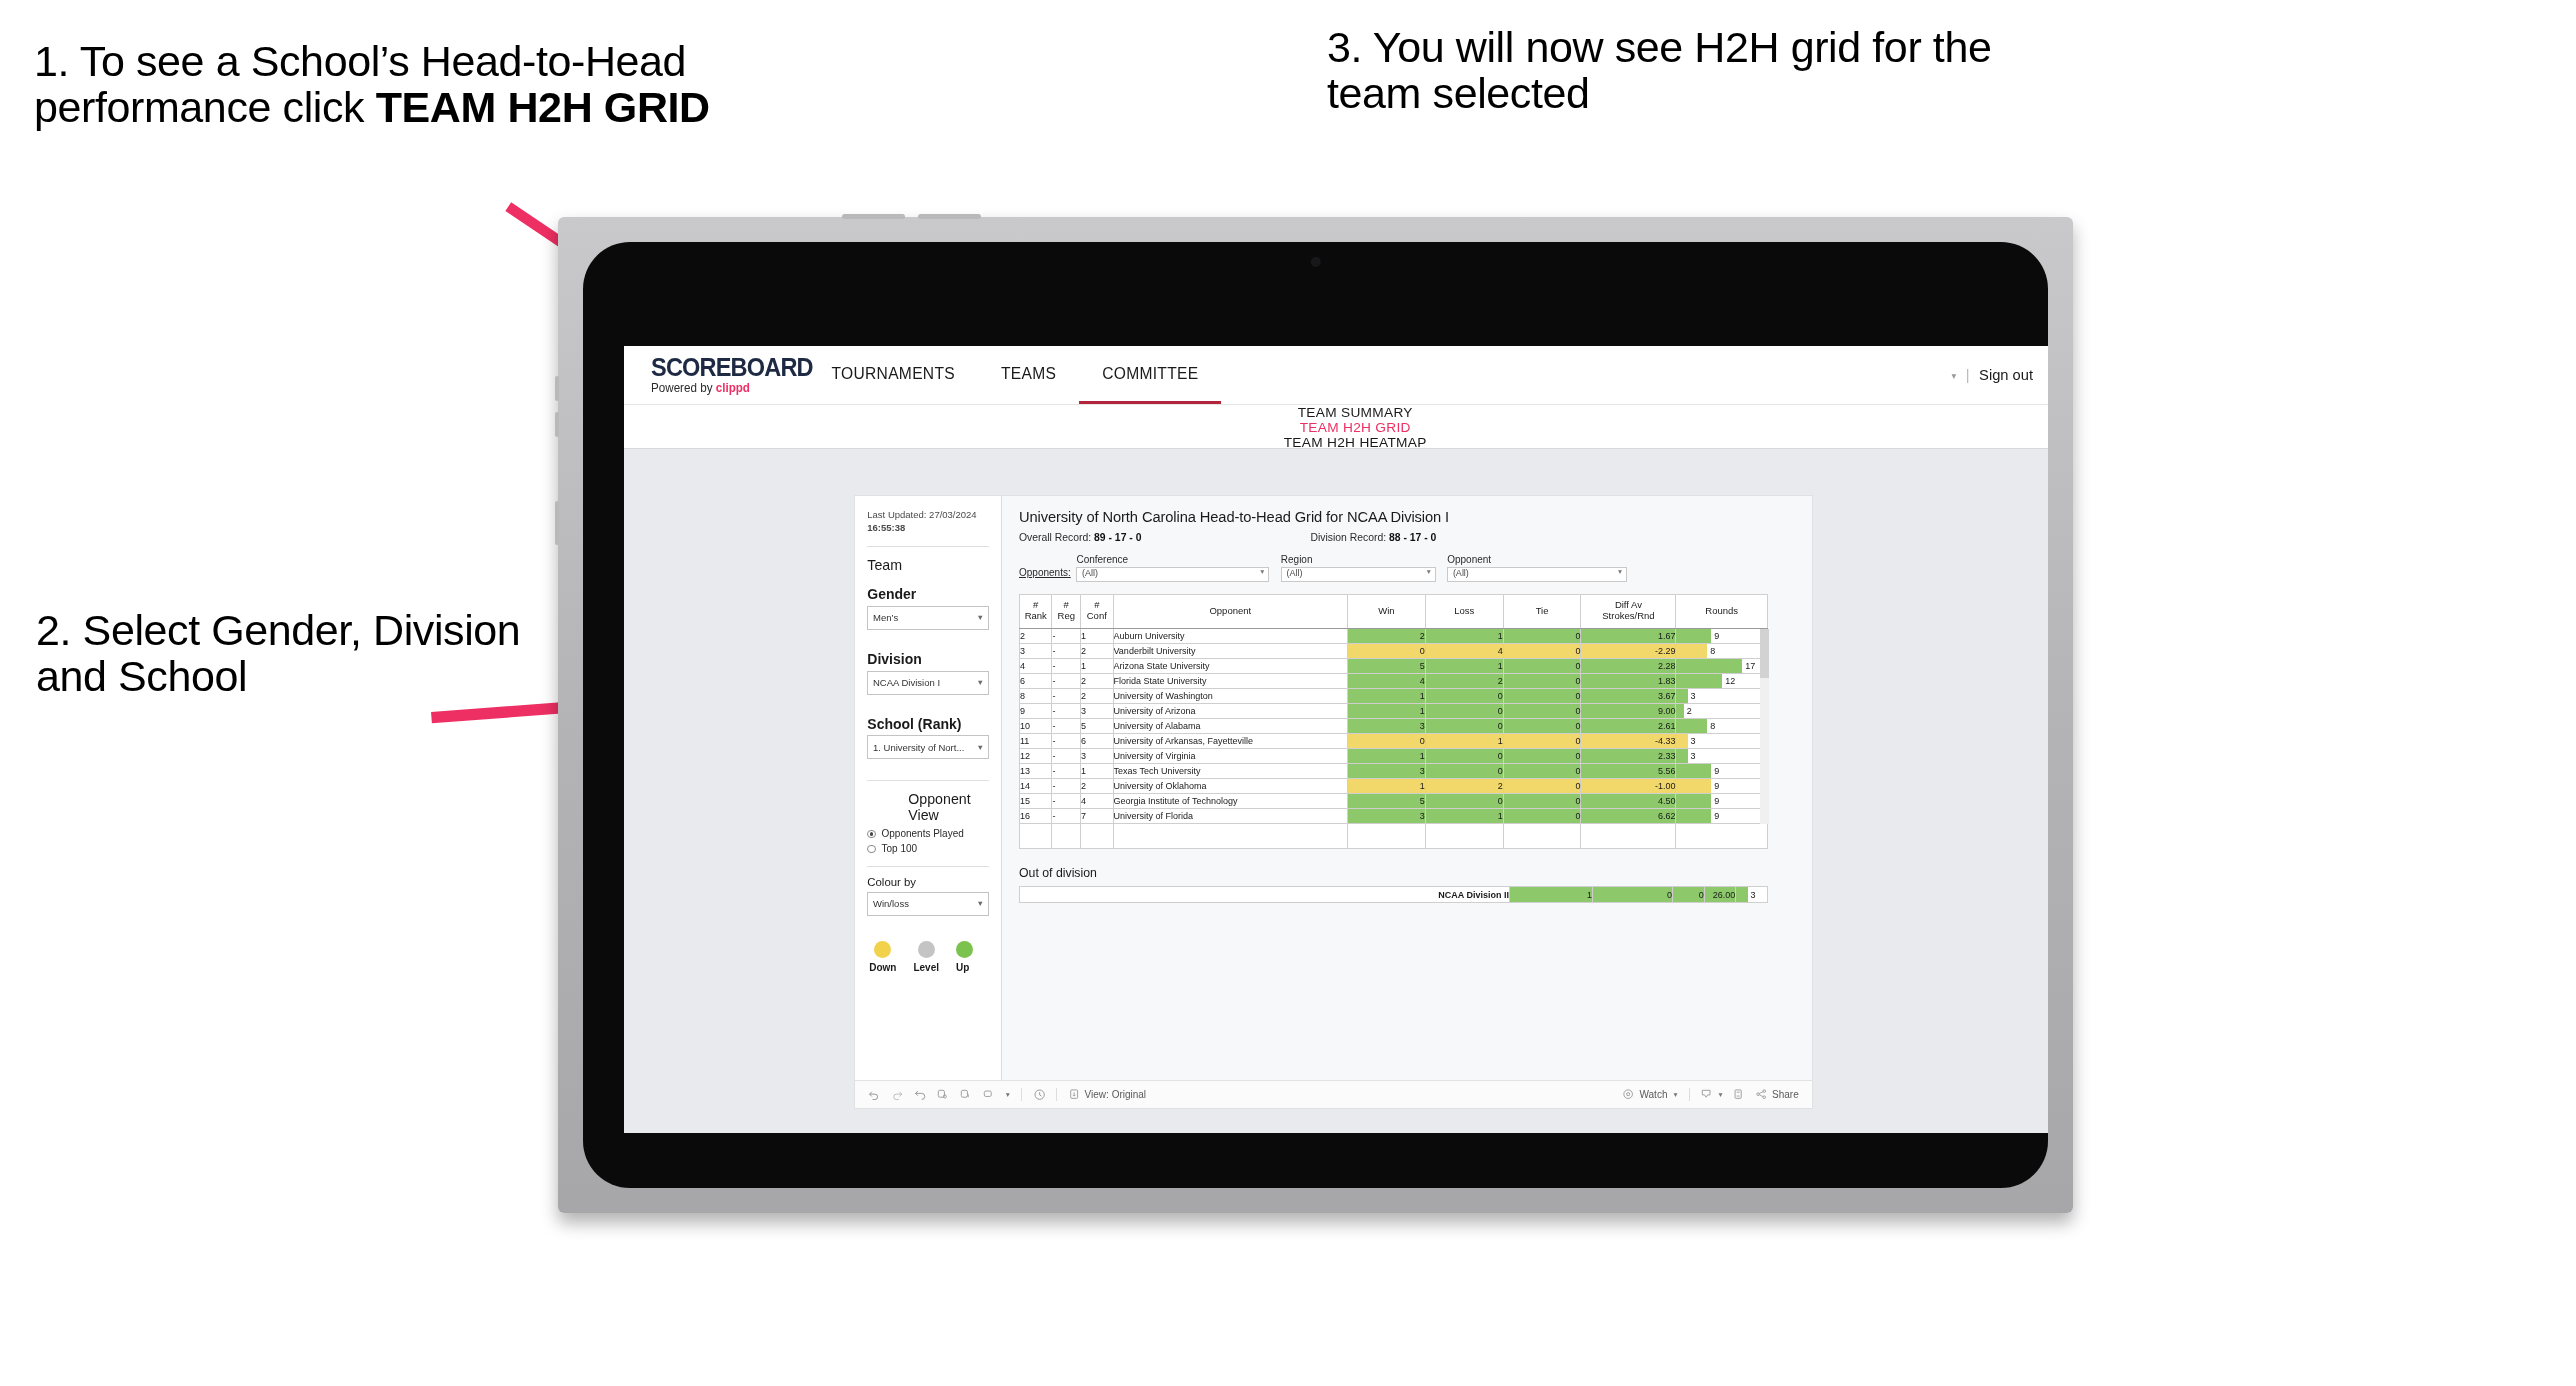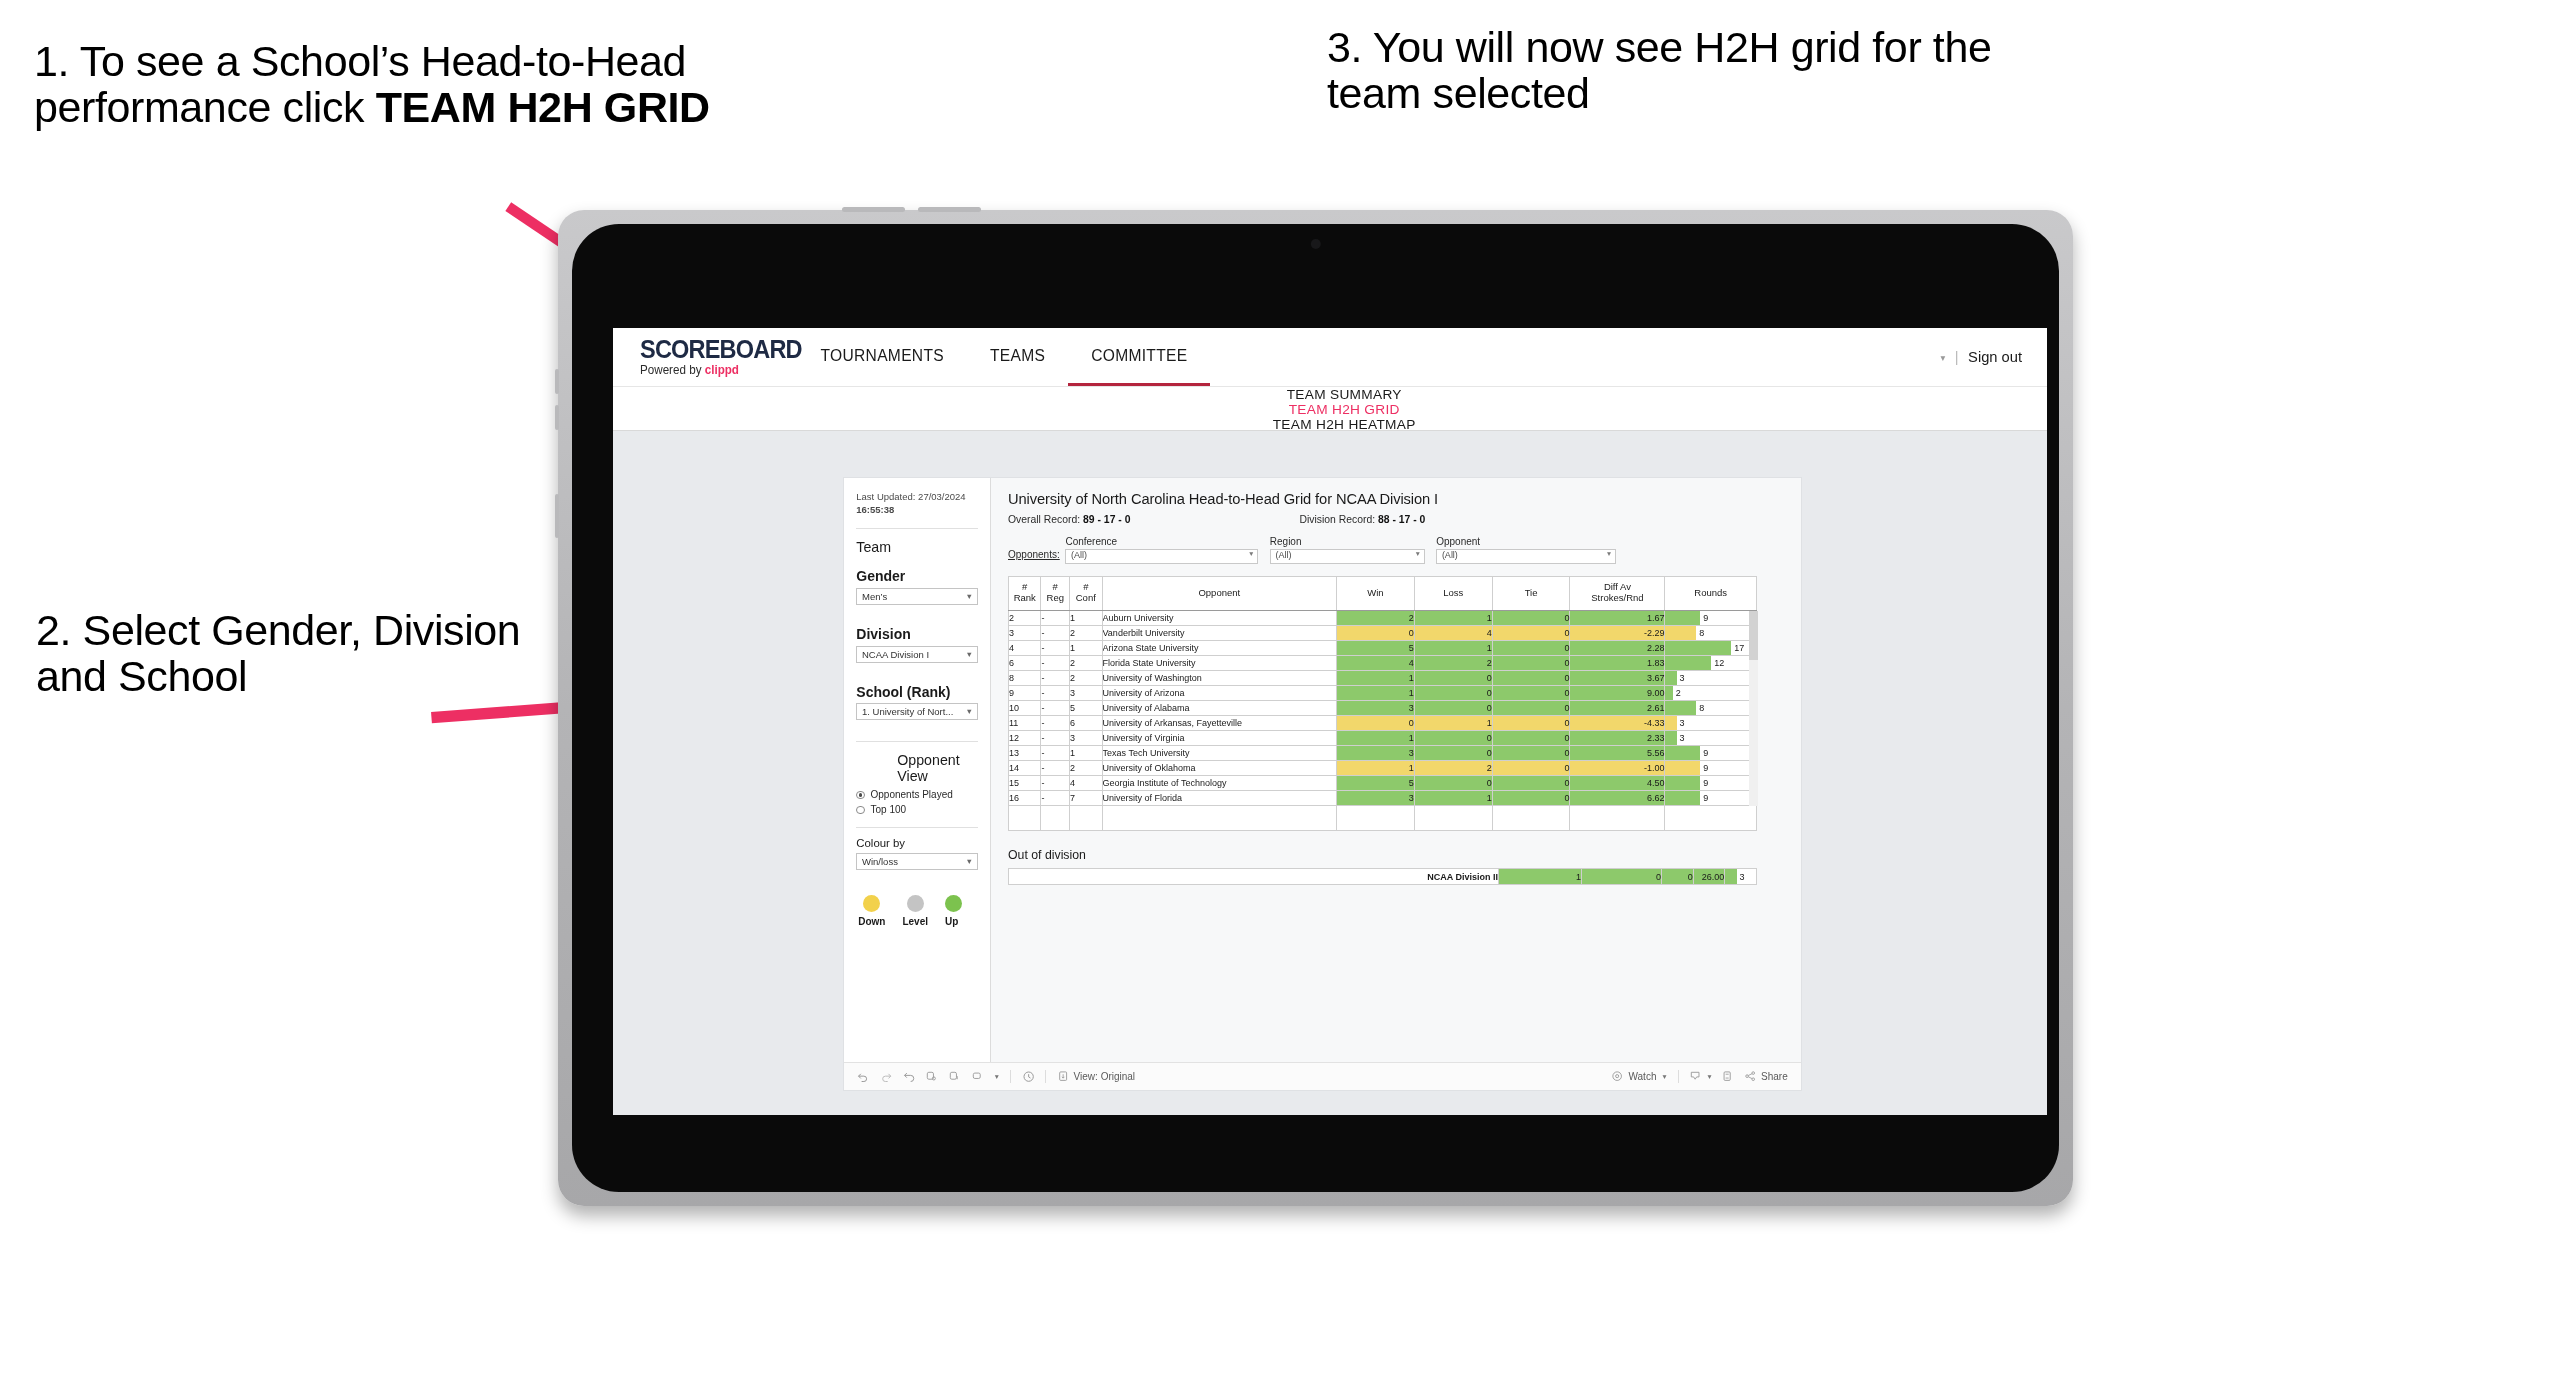--- a/index.html
+++ b/index.html
@@ -25,26 +25,26 @@
   .anno b { font-weight: 700; }
   #anno1 { left: 34px; top: 38px; width: 777px; }
   #anno2 { left: 36px; top: 607px; width: 531px; }
   #anno3 { left: 1327px; top: 24px; width: 749px; }
 
   .arrow-svg { position: absolute; overflow: visible; pointer-events: none; }
 
   
   #tablet {
     position: absolute;
-    left: 558px; top: 210px;
+    left: 558px; top: 217px;
     width: 1515px; height: 996px;
     background: linear-gradient(180deg,#c9c9cb 0%, #b4b4b6 50%, #a7a7a9 100%);
-    border-radius: 26px;
+    border-radius: 6px;
     box-shadow: 0 9.5px 17px rgba(0,0,0,.30);
-    padding: 14px;
+    padding: 25px;
   }
   #tablet-inner {
     position: relative;
     width: 100%; height: 100%;
     background: #0a0a0a;
     border-radius: 47px;
     overflow: hidden;
   }
   .cam { position:absolute; left:50%; transform:translateX(-50%); top:15px;
          width:10.4px; height:10.4px; border-radius:50%; background:#18181a; }
@@ -107,21 +107,21 @@
 
   
   #side { width: 147px; background:#fff; border-right:0.9px solid #dcdcdc;
           padding: 13.3px 12.3px 0 12.3px; font-size:10.4px; color:#2a2a2a; }
   .updated { font-size:9.5px; color:#4a4a4a; line-height:1.35; }
   .updated b { font-weight:700; }
   .hr { height:0.9px; background:#e0e0e0; margin: 11.4px 0 9.5px 0; }
   .grp-title { font-size:14.2px; font-weight:400; color:#1a1a1a; margin-bottom: 13.3px; }
   .fld-label { font-size:14px; font-weight:700; color:#1a1a1a; margin-bottom:3.8px; }
   .sel {
-    height: 17px; border:0.9px solid #c4c4c4; background:#fff;
+    height: 24px; border:0.9px solid #c4c4c4; background:#fff;
     display:flex; align-items:center; justify-content:space-between;
     padding: 0 3.8px 0 4.7px; font-size:9.5px; color:#333; margin-bottom:21px; cursor:pointer;gap:8px;
   }
   .sel .cv { font-size:7.6px; color:#6a6a6a; }
   .ov-title { font-size:14.2px; color:#1a1a1a; margin-bottom:5.7px;margin-left:41px; }
   .radio-row { display:flex; align-items:center; gap:5.7px; font-size:10px; color:#2a2a2a;
                margin-bottom:3.8px; cursor:pointer; }
   .rdo { width:8.5px; height:8.5px; border-radius:50%; border:1.3px solid #8a8a8a; background:#fff;
          position:relative; flex:none; }
   .rdo.on::after { content:''; position:absolute; inset:1.5px; border-radius:50%; background:#4a4a4a; }

